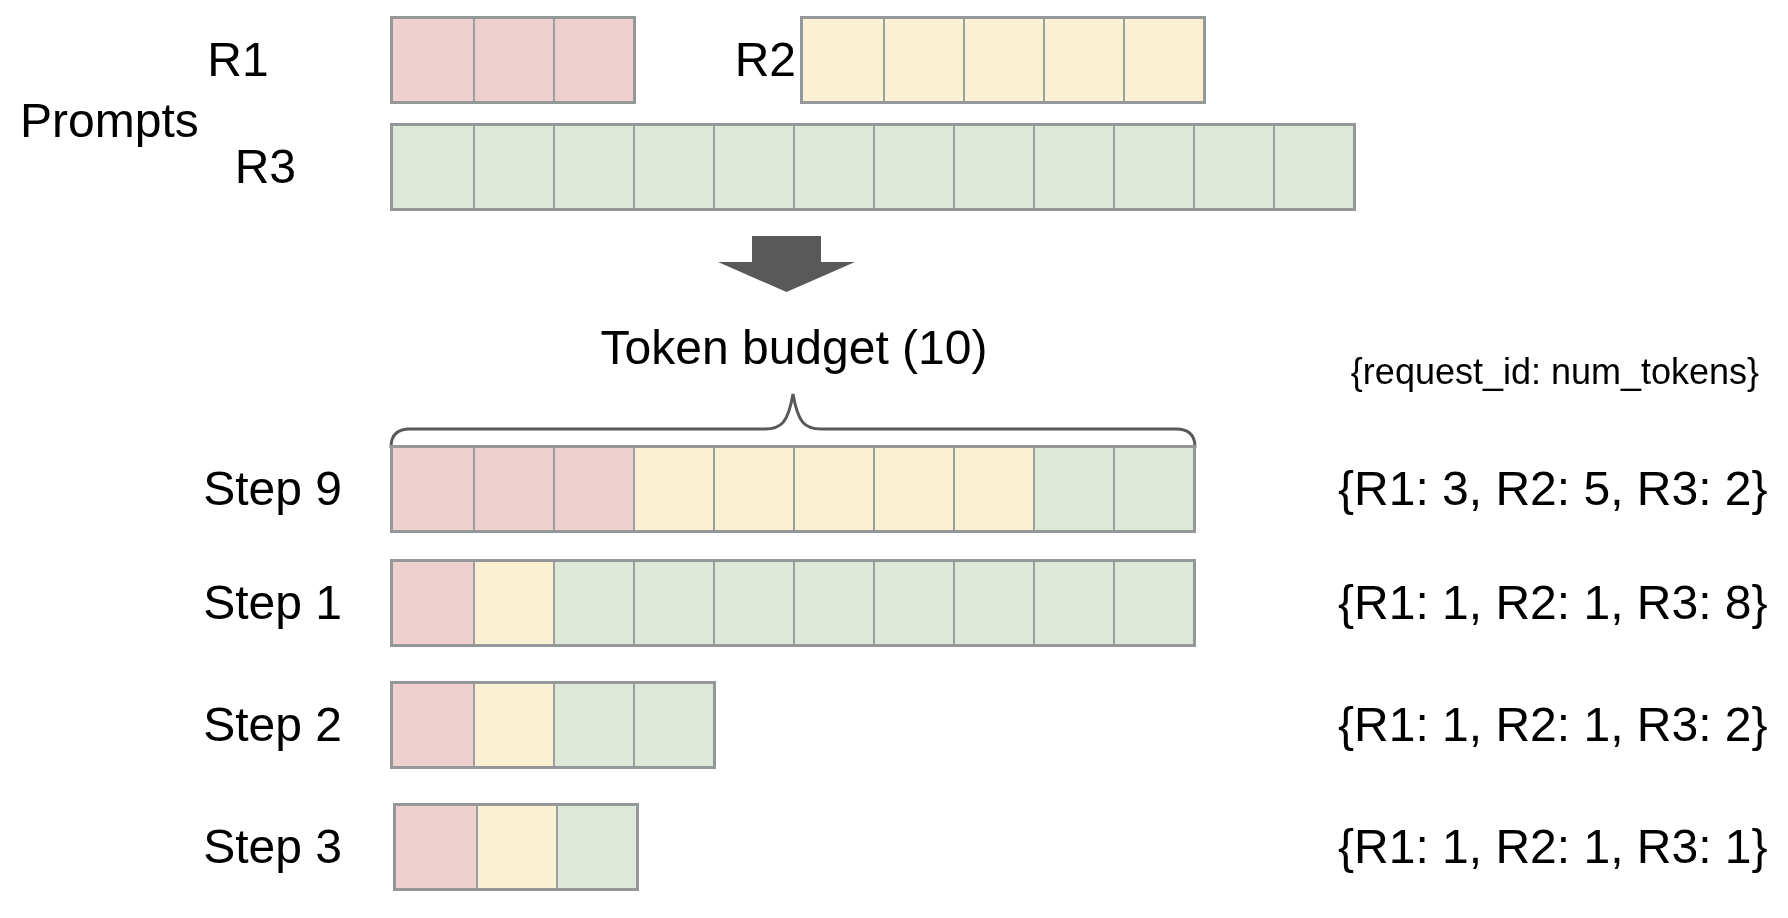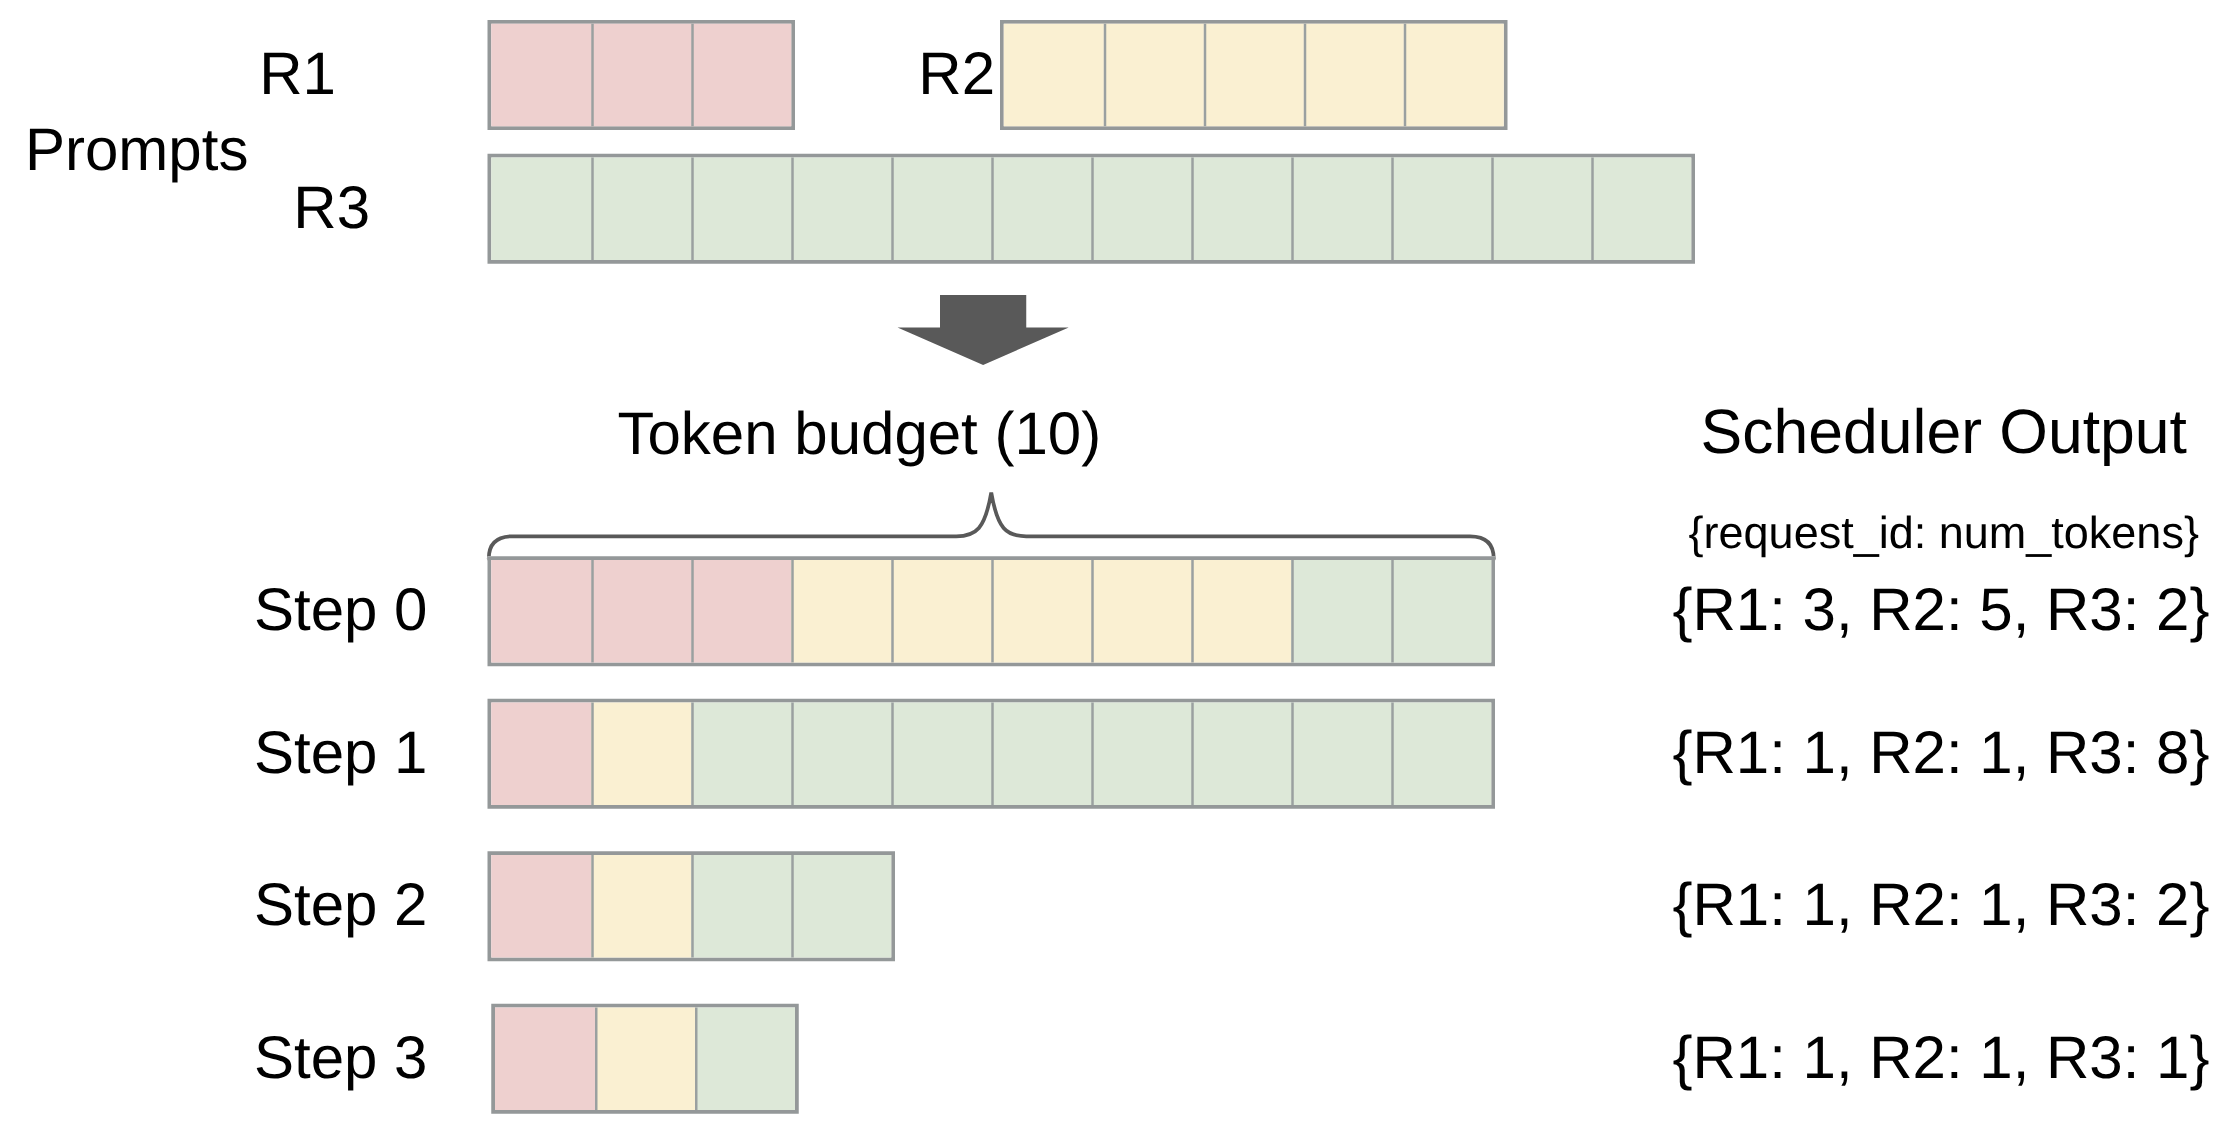--- a/index.html
+++ b/index.html
@@ -10,21 +10,21 @@
     color:#000;
     overflow:hidden;
   }
   .lbl{
     position:absolute;
     font-size:48px;
     line-height:54px;
     white-space:nowrap;
   }
   .right{text-align:right;}
-  .center{}
+  .center{text-align:center;}
 
   
   .cell-row{
     position:absolute;
     display:flex;
     box-sizing:border-box;
     height:88px;
     border:3px solid #949899;
     background:#fff;
   }
@@ -109,25 +109,24 @@
 <svg id="down-arrow" width="137" height="56" viewBox="0 0 137 56">
   <polygon points="34,0 103,0 103,26 137,26 68.5,56 0,26 34,26" fill="#595959"></polygon>
 </svg>
 
 <div class="lbl center" id="token-budget-label">Token budget (10)</div>
 <svg id="budget-brace" width="810" height="62" viewBox="0 0 810 62">
   <path d="M 3 59 C 3 47 9 41 22 41 L 377 41 C 393 41 400 35 405 6 C 410 35 417 41 433 41 L 788 41 C 801 41 807 47 807 59" fill="none" stroke-width="3" stroke-linecap="round" stroke="#595959"></path>
 </svg>
 
 <div id="scheduler-head">
-  <div id="scheduler-title">Scheduler Output</div>
   <div id="scheduler-subtitle">{request_id: num_tokens}</div>
 </div>
 
-<div class="lbl right step-label" id="step0-label">Step 0</div>
+<div class="lbl right step-label" id="step0-label">Step 9</div>
 <div class="lbl right step-label" id="step1-label">Step 1</div>
 <div class="lbl right step-label" id="step2-label">Step 2</div>
 <div class="lbl right step-label" id="step3-label">Step 3</div>
 
 <div class="cell-row" id="row-step0">
     <div class="cell" style="background: rgb(238, 208, 207);"></div>
     <div class="cell" style="background: rgb(238, 208, 207);"></div>
     <div class="cell" style="background: rgb(238, 208, 207);"></div>
     <div class="cell" style="background: rgb(250, 240, 210);"></div>
     <div class="cell" style="background: rgb(250, 240, 210);"></div>

